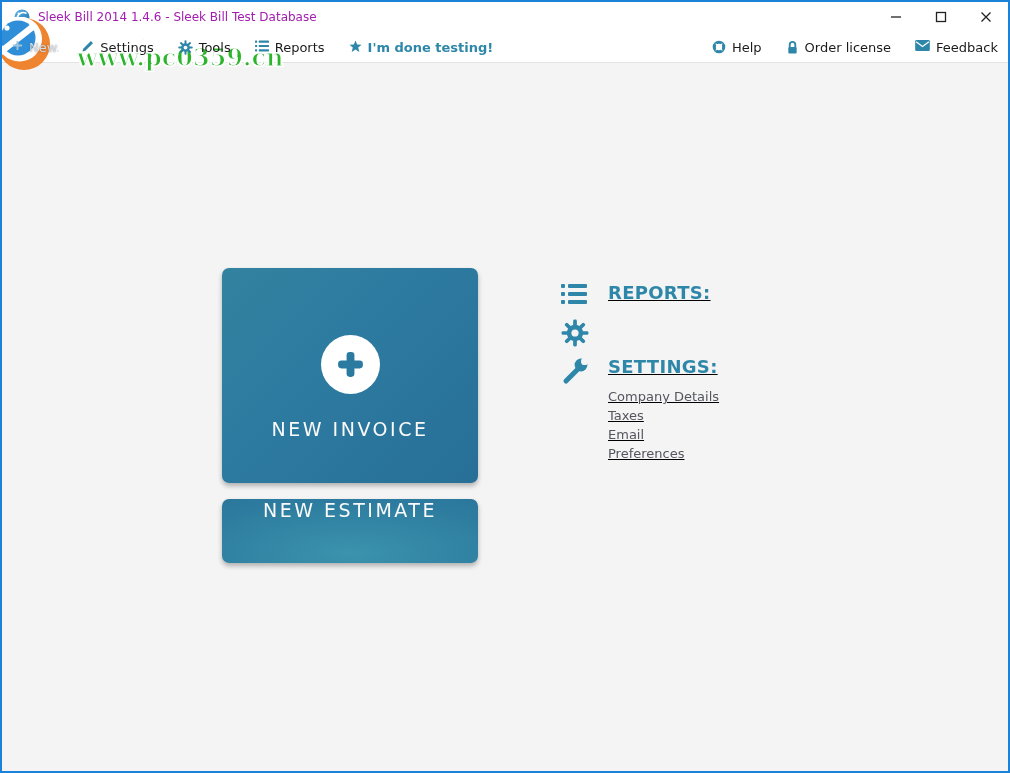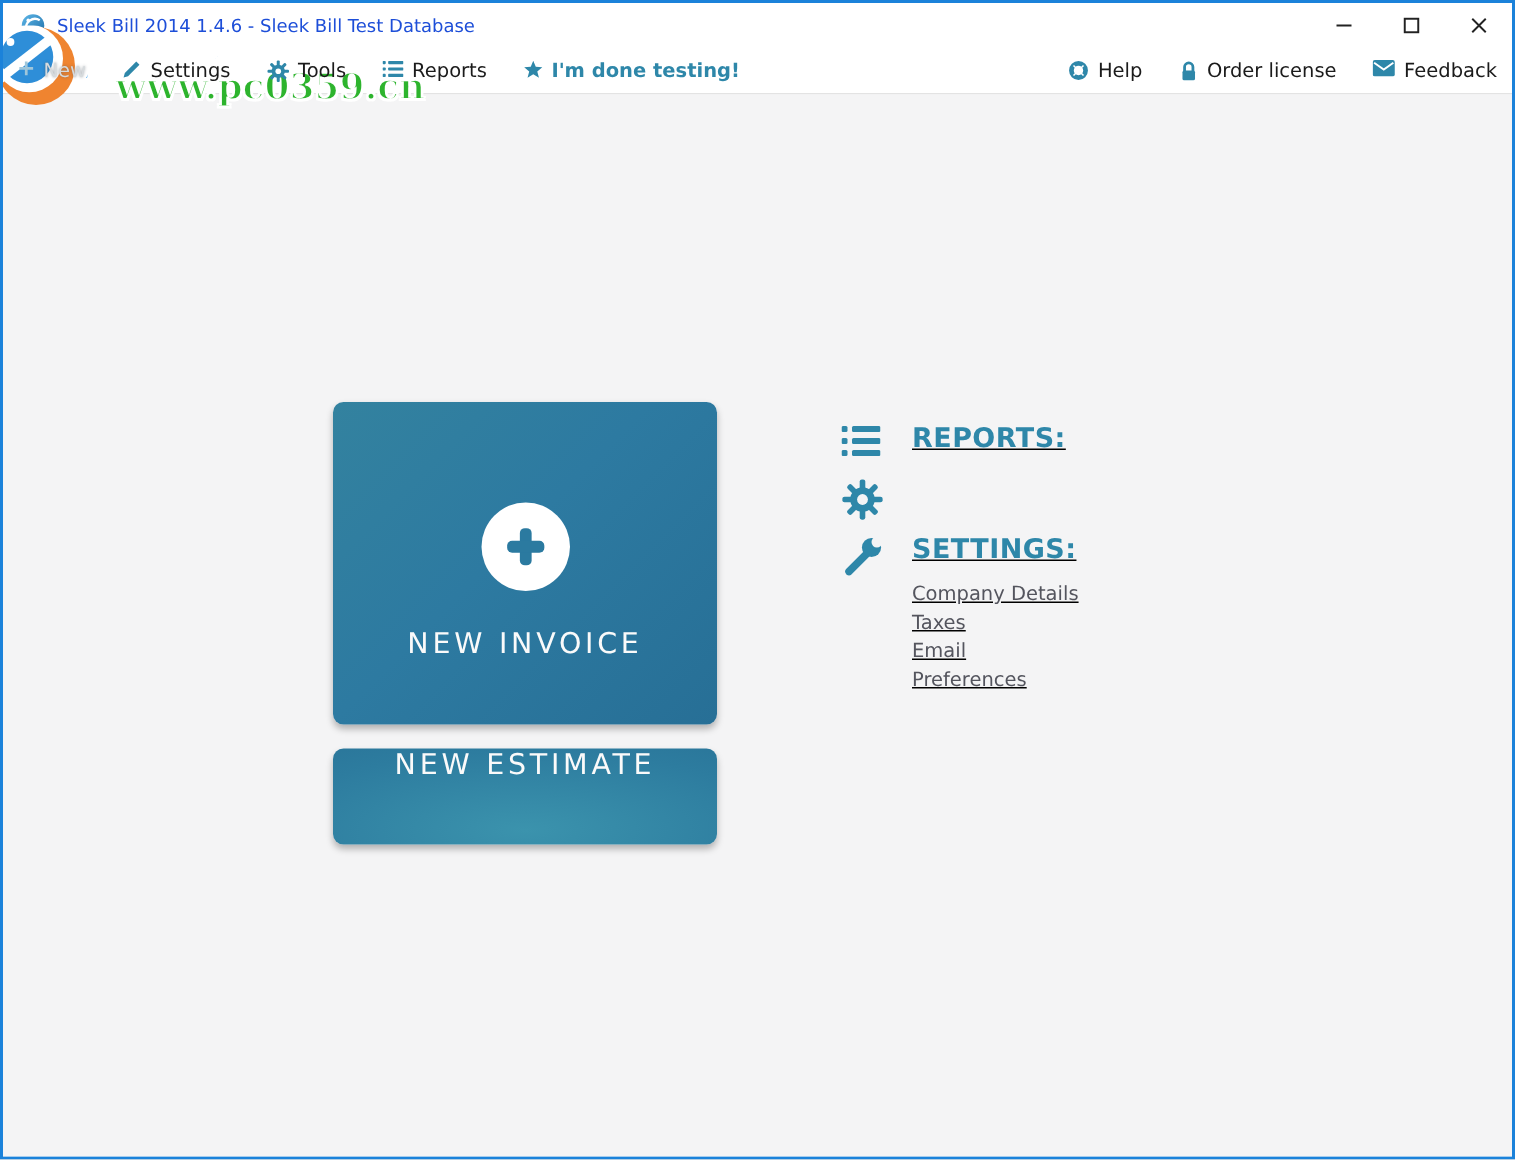--- a/index.html
+++ b/index.html
@@ -8,21 +8,21 @@
     width:1010px;height:773px;
     border:2px solid var(--window-border,#1b82da);
     background:#fff;
     display:flex;flex-direction:column;
     position:relative;overflow:hidden;
     font-family:"DejaVu Sans","Liberation Sans",sans-serif;
   }
   
   .titlebar{height:30px;background:var(--titlebar-bg,#fff);display:flex;align-items:center;position:relative;flex:0 0 auto;}
   .app-icon{margin-left:12px;width:16px;height:16px;display:flex;}
-  .title{margin-left:8px;font-size:12px;color:#1d4ed8;position:relative;z-index:45;white-space:nowrap;text-align:right;}
+  .title{margin-left:8px;font-size:12px;color:#a21caf;position:relative;z-index:45;white-space:nowrap;text-align:right;}
   .win-controls{position:absolute;right:0;top:0;height:30px;display:flex;}
   .win-btn{width:45px;height:30px;display:flex;align-items:center;justify-content:center;cursor:pointer;}
   
   .menubar{height:31px;background:#fff;border-bottom:1px solid #e3e3e3;display:flex;justify-content:space-between;align-items:center;padding:0 8px;flex:0 0 auto;box-sizing:border-box;}
   .menu-left,.menu-right{display:flex;align-items:center;}
   .menu-left{gap:24px;padding-left:2px;}
   .menu-right{gap:24px;padding-right:2px;}
   .menu-item{display:flex;gap:6px;font-size:13px;color:#1b1b1b;cursor:pointer;position:relative;z-index:45;white-space:nowrap;}
   .menu-item .mi-icon{display:flex;color:var(--accent,#2e87a9);}
   .menu-item.accent{color:var(--accent,#2e87a9);font-weight:bold;}

